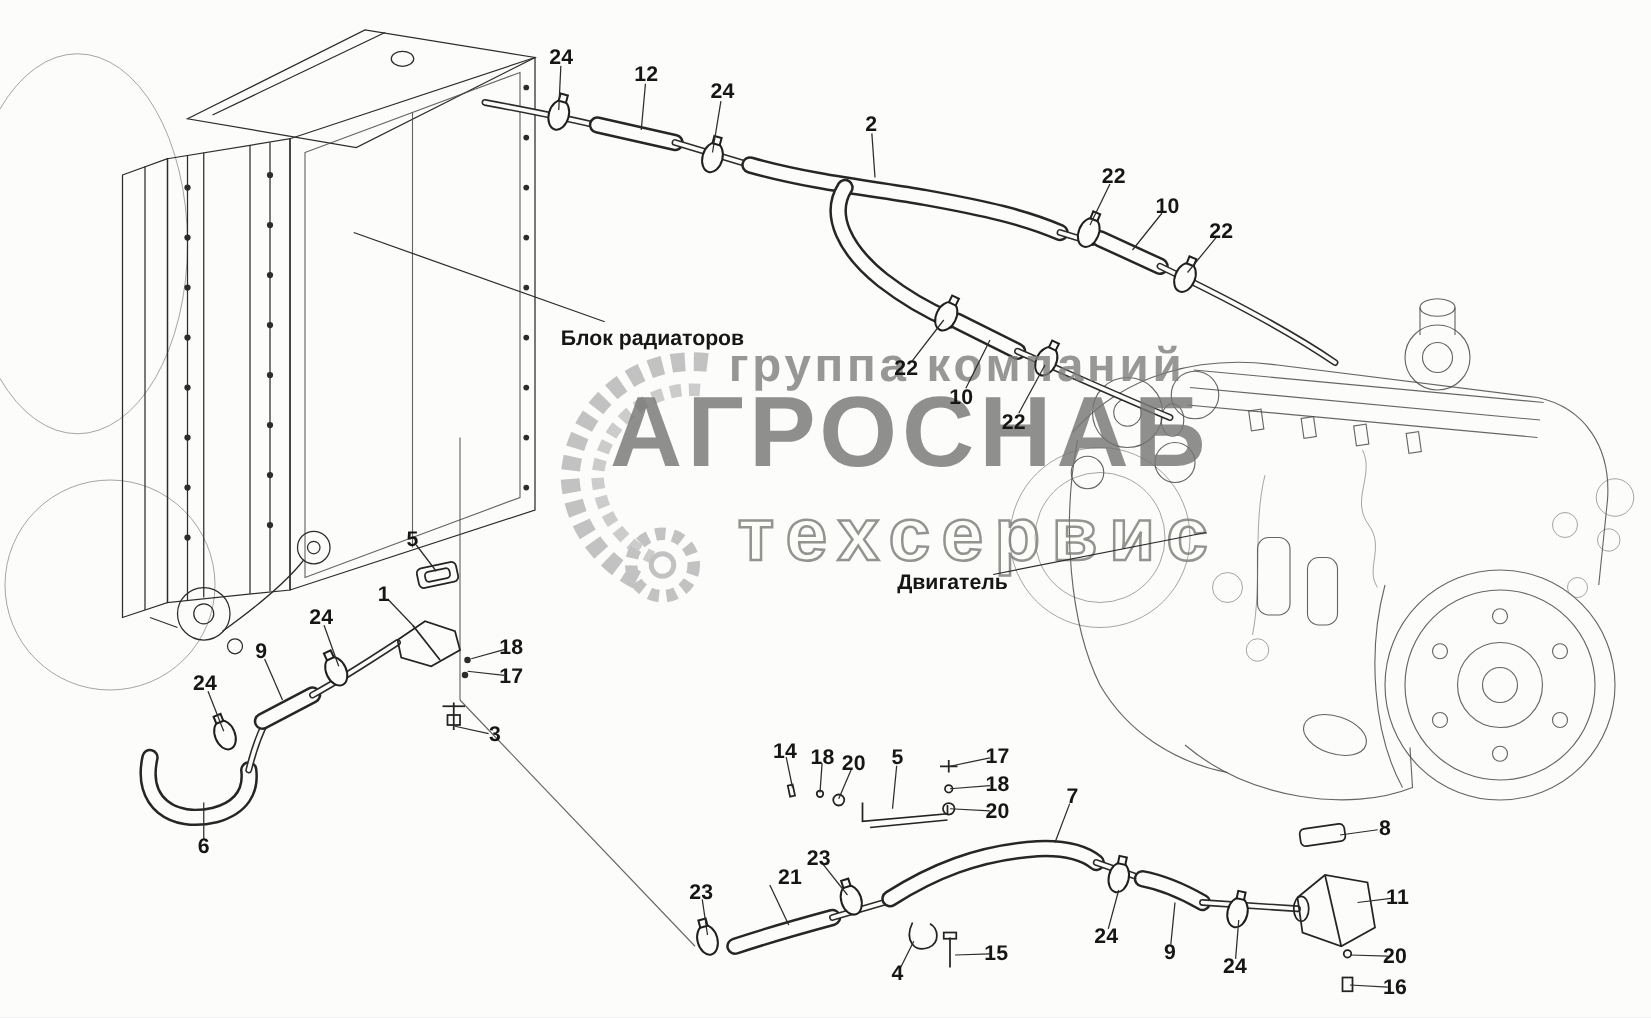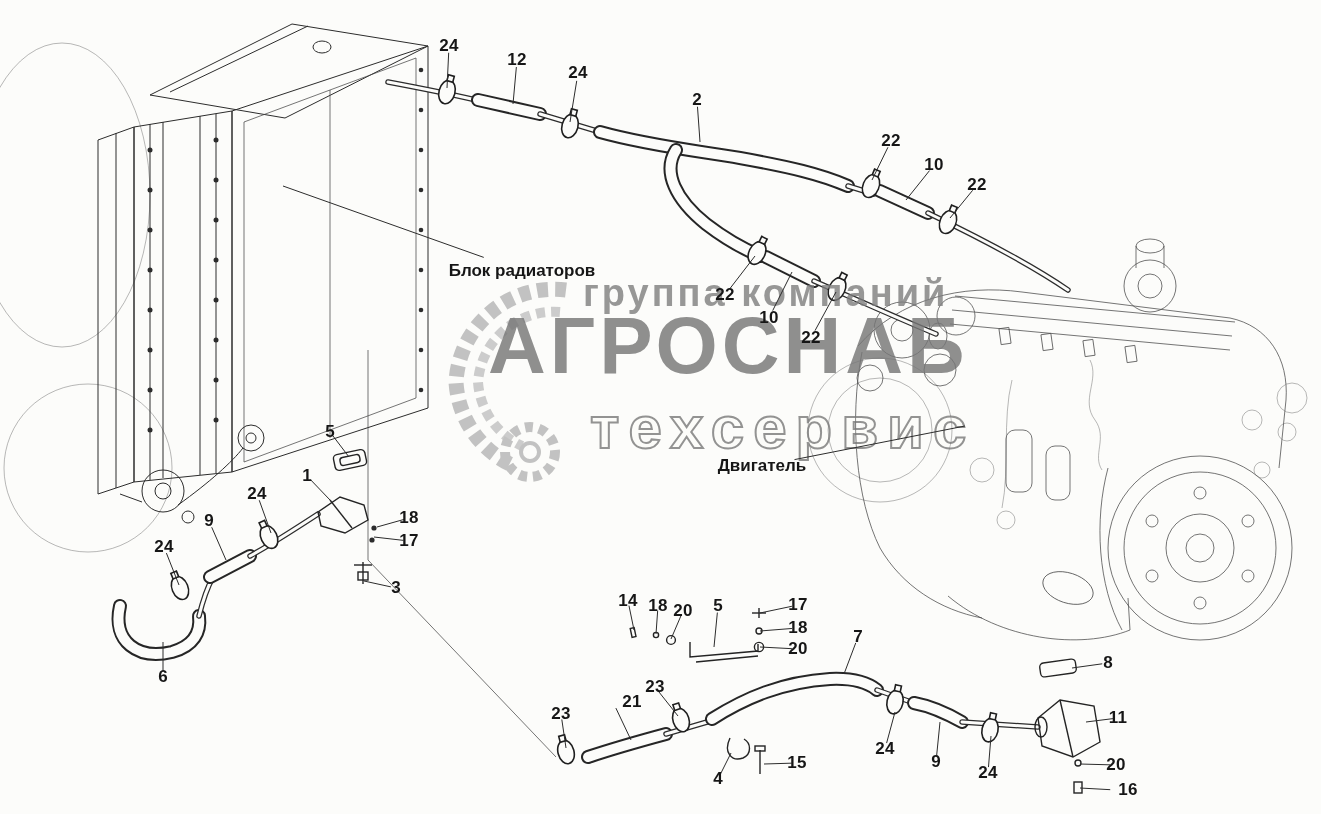--- a/index.html
+++ b/index.html
@@ -383,18 +383,18 @@
       <div class="callout" style="left: 655px; top: 687px;">23</div>
       <div class="callout" style="left: 632px; top: 702px; text-align: center;">21</div>
       <div class="callout" style="left: 561px; top: 714px;">23</div>
       <div class="callout" style="left: 1118px; top: 718px;">11</div>
       <div class="callout" style="left: 885px; top: 749px;">24</div>
       <div class="callout" style="left: 936px; top: 762px;">9</div>
       <div class="callout" style="left: 988px; top: 773px;">24</div>
       <div class="callout" style="left: 718px; top: 779px;">4</div>
       <div class="callout" style="left: 797px; top: 763px;">15</div>
       <div class="callout" style="left: 1116px; top: 765px;">20</div>
-      <div class="callout" style="left: 1116px; top: 790px; margin-left: 12px;">16</div>
+      <div class="callout" style="left: 1116px; top: 790px;">16</div>
       <div class="part-label" style="left: 522px; top: 271px;">Блок радиаторов</div>
       <div class="part-label" style="left: 762px; top: 466px;">Двигатель</div>
     </div>
 
 </div>
 
 </body></html>

